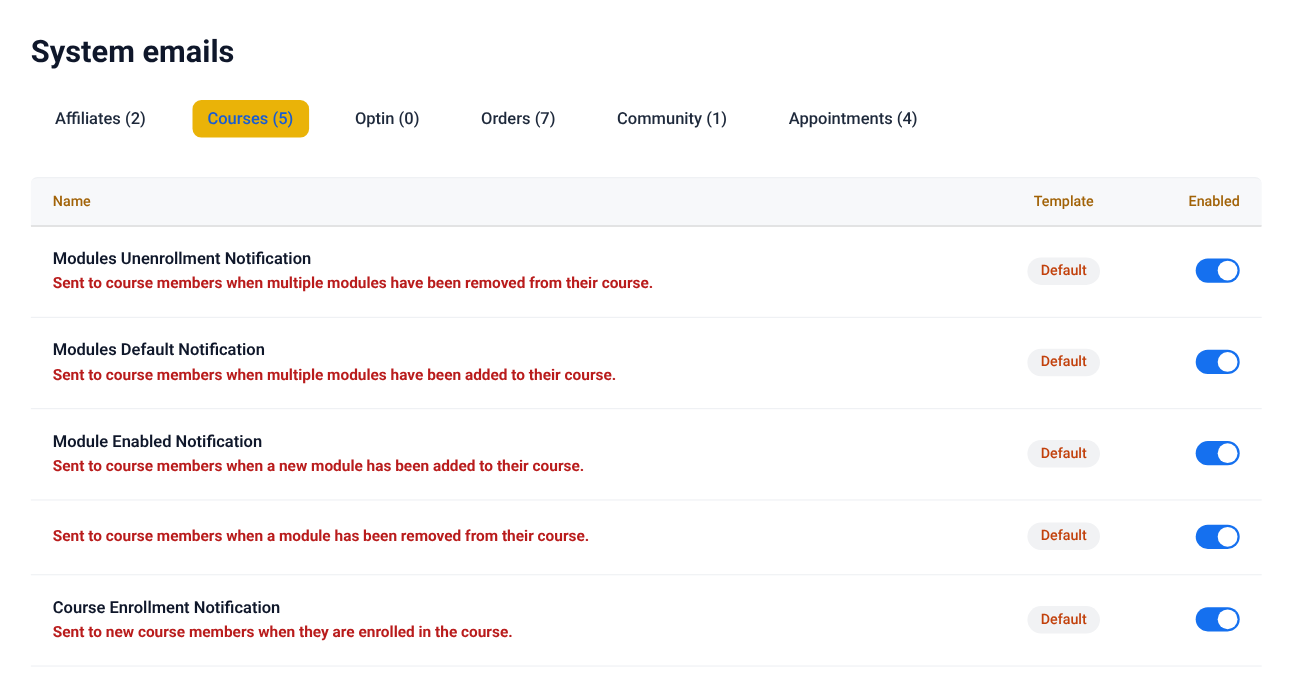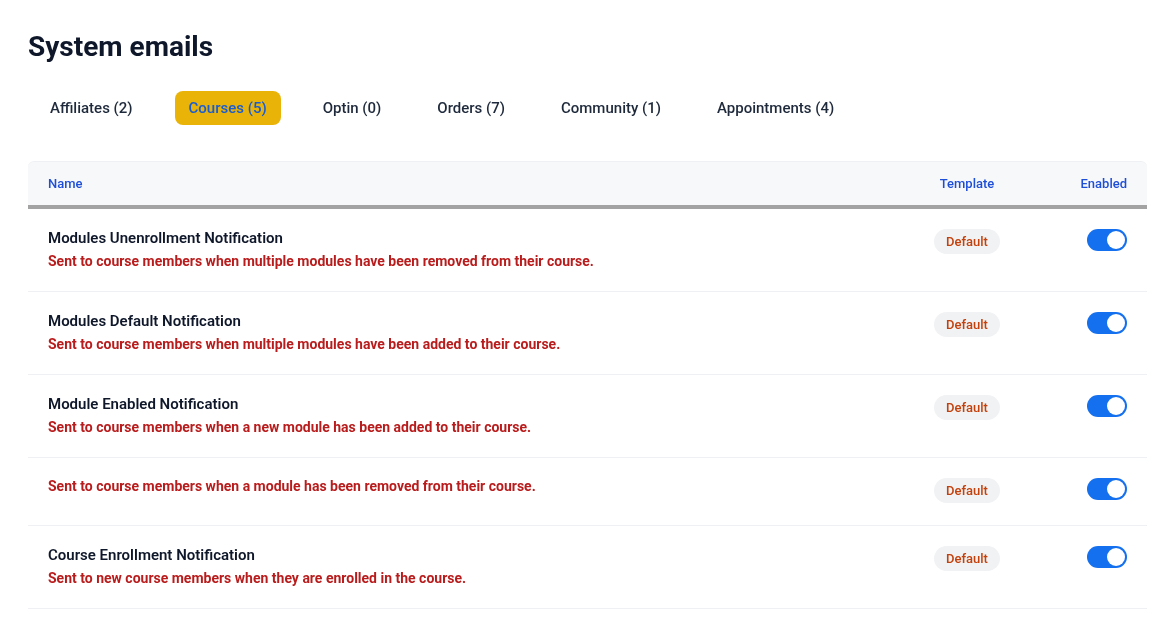--- a/index.html
+++ b/index.html
@@ -41,34 +41,34 @@
     color: #175cd3;
   }
   .table {
     width: 100%;
   }
   .thead {
     display: flex;
     align-items: center;
     background: #f7f8fa;
     border-top: 1px solid #eef0f3;
-    border-bottom: 4px solid #a3a3a3;
+    border-bottom: 1px solid #a3a3a3;
     border-radius: 6px 6px 0 0;
     padding: 14px 20px;
     font-size: 13px;
-    color: #1d4ed8;
+    color: #a16207;
     font-weight: 500;
     justify-content: space-between;
   }
   .col-name { flex: 1; }
   .col-template { width: 160px; text-align: center; }
   .col-enabled { width: 80px; text-align: right; }
   .row {
     display: flex;
-    align-items: flex-start;
+    align-items: center;
     padding: 20px 20px 22px 20px;
     border-bottom: 1px solid #eef0f3;
   }
   .row .col-name { flex: 1; }
   .row .name-title {
     font-size: 15px;
     font-weight: 600;
     color: #0f172a;
     margin-bottom: 6px;
   }

